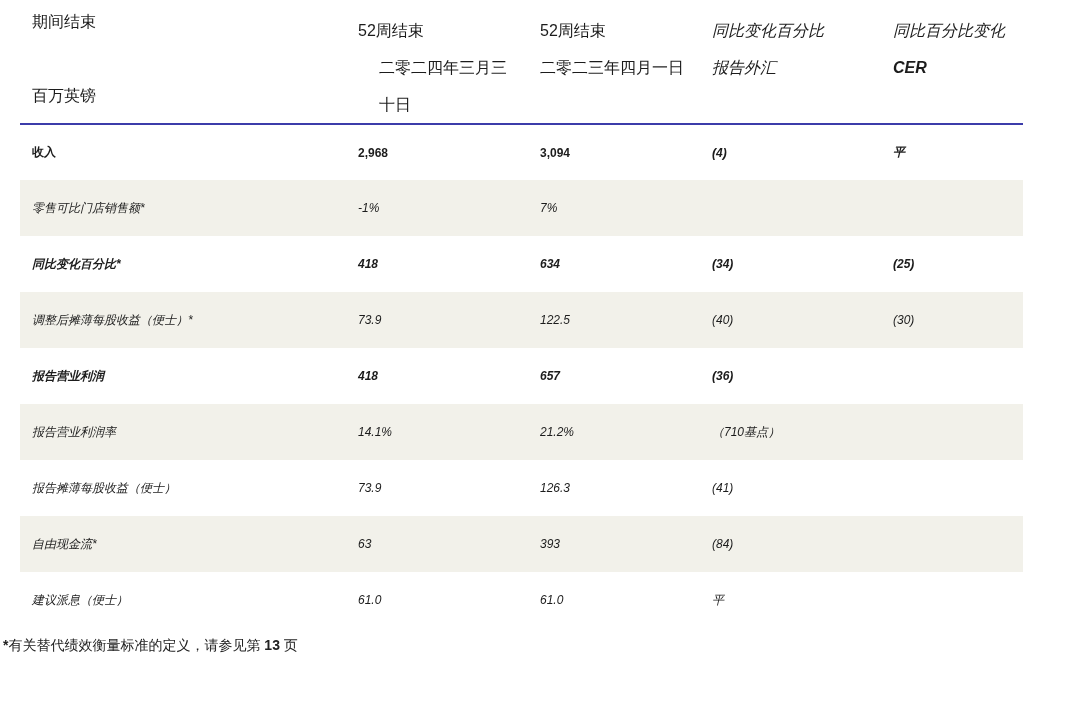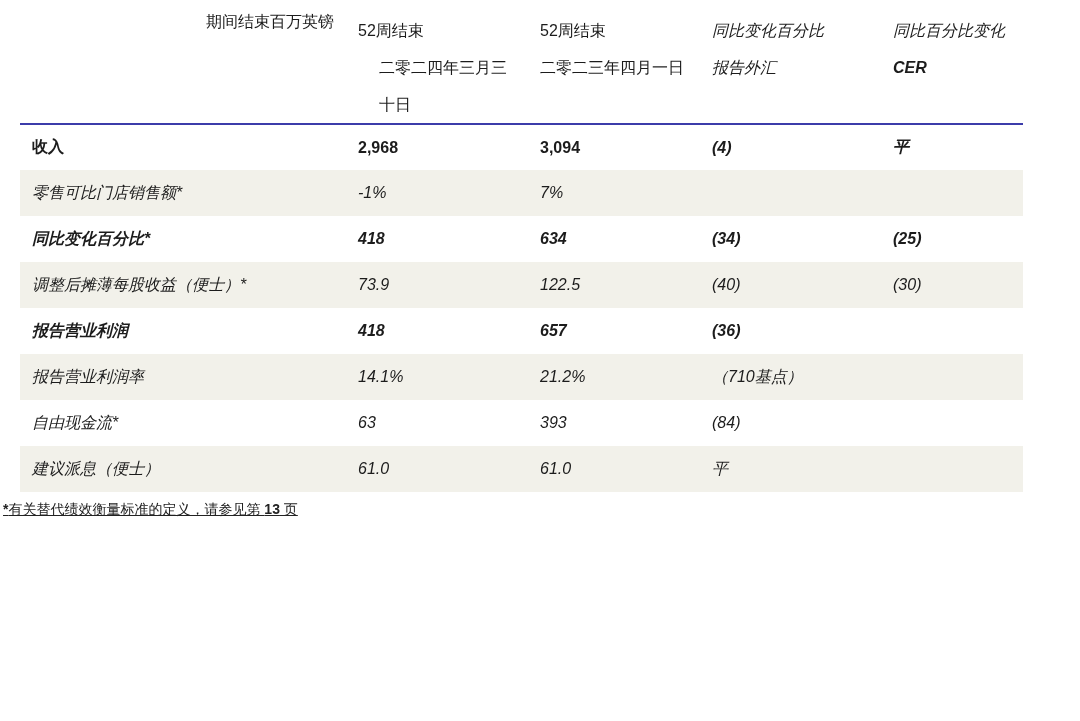--- a/index.html
+++ b/index.html
@@ -18,39 +18,39 @@
 
   
   thead th{
     text-align:left;vertical-align:top;font-weight:400;
     padding:2px 12px 0 12px;height:108px;box-sizing:border-box;
     font-size:16px;
     border-bottom:2px solid #3c3caa;
     box-shadow:0 1px 0 #9a9ad0;
   }
   .hcol{line-height:37px;}
-  .hcol-flex{height:94px;display:flex;flex-direction:row;justify-content:flex-end;line-height:20px;}
+  .hcol-flex{height:94px;display:flex;flex-direction:column;justify-content:space-between;line-height:20px;}
   .hnum{font-weight:400;}
   th.ci .hcol{font-style:italic;}
   .cer{font-weight:700;font-style:italic;}
   .date-24{max-width:134px;margin-left:21px;}
 
   
   tbody td{
-    height:46px;vertical-align:middle;box-sizing:border-box;
-    padding:12px 12px;font-size:16px;
+    height:56px;vertical-align:middle;box-sizing:border-box;
+    padding:12px 12px;font-size:12px;
   }
   tbody tr:nth-child(even){background:#f2f1ea;}
   td.c4,td.c5{font-style:italic;}
   tr.b td{font-weight:700;}
   tr.bi td{font-weight:700;font-style:italic;}
   tr.it td{font-style:italic;}
 
   
-  .footnote{margin:9px 0 0 3px;font-size:14px;color:#222222;text-decoration:underline;}
+  .footnote{margin:9px 0 0 3px;font-size:14px;color:#222222;}
   .fn-b{font-weight:700;}
 </style>
 </head>
 <body>
 
 <div class="page">
   <table>
     <colgroup>
       <col class="c1">
         <col class="c2">
@@ -129,20 +129,27 @@
         <td class="c5"></td>
       </tr>
       <tr class="it">
         <td class="c1">报告营业利润率</td>
         <td class="c2">14.1%</td>
         <td class="c3">21.2%</td>
         <td class="c4">（710基点）</td>
         <td class="c5"></td>
       </tr>
       <tr class="it">
+        <td class="c1">报告摊薄每股收益（便士）</td>
+        <td class="c2">73.9</td>
+        <td class="c3">126.3</td>
+        <td class="c4">(41)</td>
+        <td class="c5"></td>
+      </tr>
+      <tr class="it">
         <td class="c1">自由现金流*</td>
         <td class="c2">63</td>
         <td class="c3">393</td>
         <td class="c4">(84)</td>
         <td class="c5"></td>
       </tr>
       <tr class="it">
         <td class="c1">建议派息（便士）</td>
         <td class="c2">61.0</td>
         <td class="c3">61.0</td>

